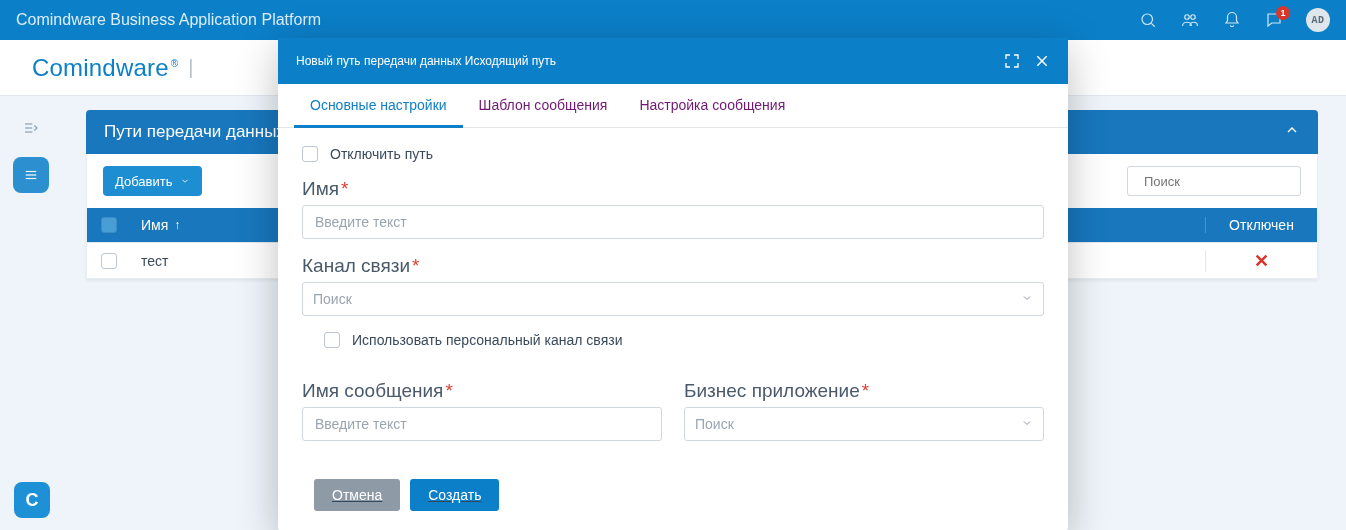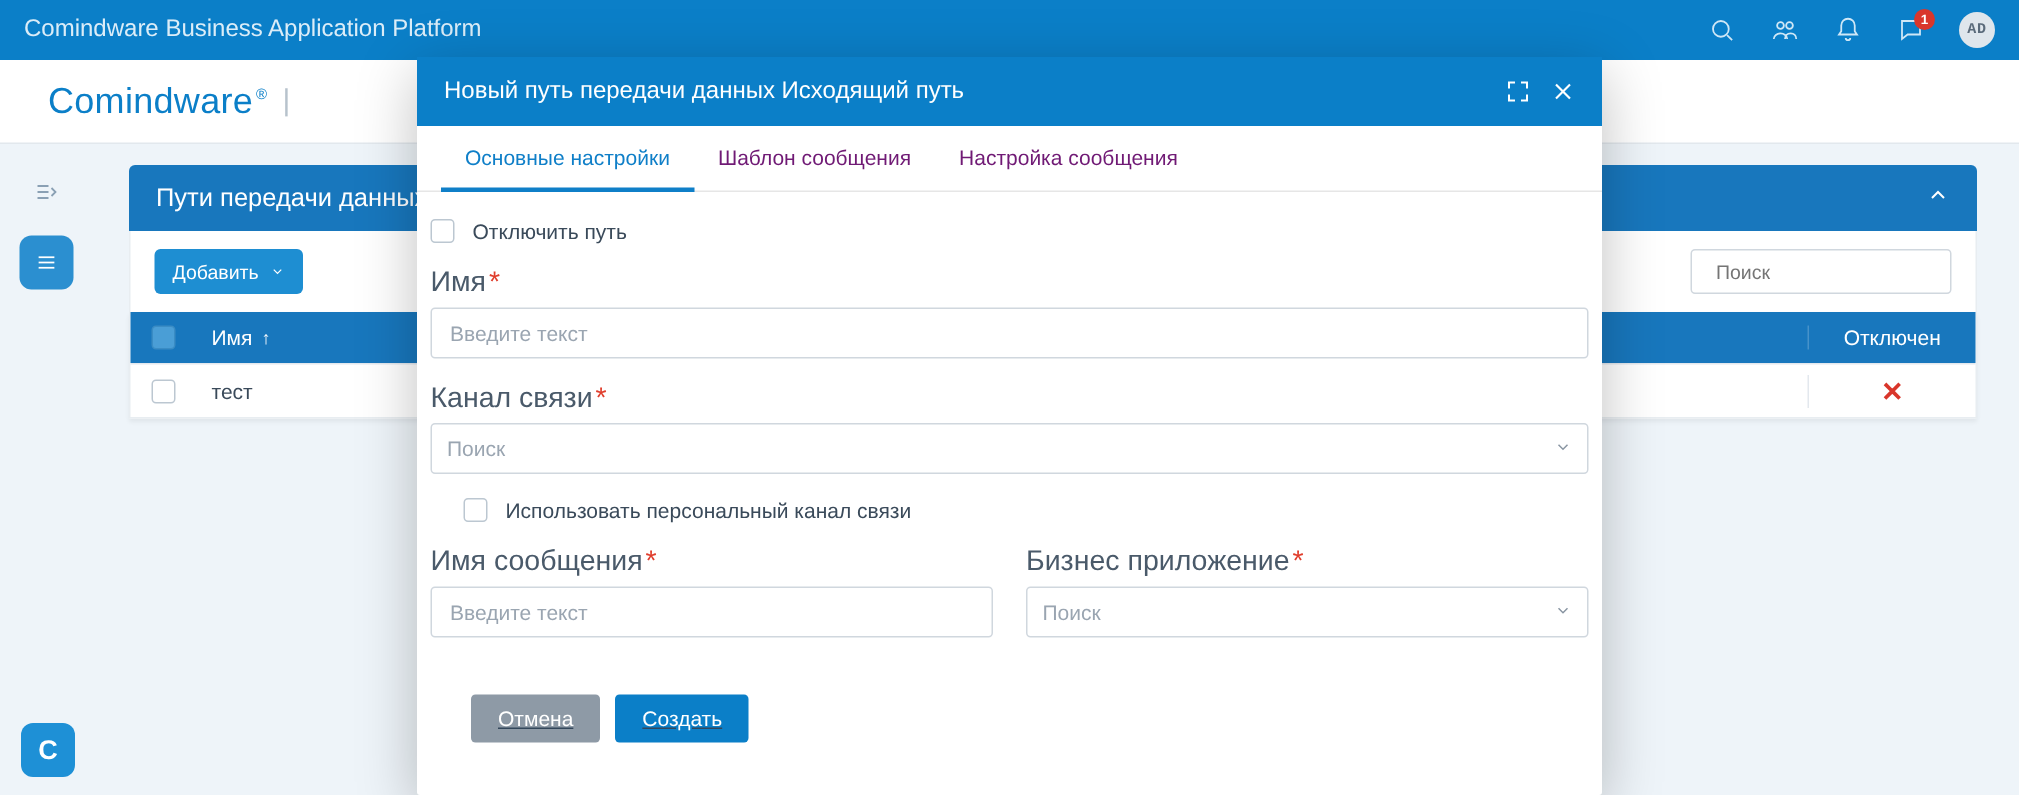--- a/index.html
+++ b/index.html
@@ -115,47 +115,47 @@
   
   .modal-overlay{
     position:absolute;inset:0;display:flex;justify-content:center;
     pointer-events:none;
   }
   .modal{
     margin-top:38px;width:790px;background:#fff;border-radius:2px;box-shadow:0 10px 40px rgba(0,0,0,.25);
     display:flex;flex-direction:column;pointer-events:auto;
   }
   .mhdr{
-    background:#0b7fc8;color:#fff;height:46px;display:flex;align-items:center;padding:0 18px;font-size:16px;
+    background:#0b7fc8;color:#fff;height:46px;display:flex;align-items:center;padding:0 18px;font-size:12px;
   }
   .mhdr .flex{flex:1;}
   .mhdr .ic{margin-left:14px;cursor:pointer;display:flex;}
   .tabs{
     display:flex;border-bottom:1px solid #e6e6e6;height:44px;padding:0 16px;
   }
   .tab{
     padding:0 16px;display:flex;align-items:center;color:#701a75;cursor:pointer;font-size:14px;
     border-bottom:3px solid transparent;margin-bottom:-1px;
   }
   .tab.active{color:var(--tab-blue);border-bottom-color:var(--tab-blue);}
-  .mbody{padding:18px 9px 24px;}
+  .mbody{padding:18px 24px 24px;}
   .checkbox-row{display:flex;align-items:center;margin-bottom:16px;color:#3a4a5a;}
   .checkbox-row .chk{margin-right:12px;cursor:pointer;}
   .field-label{font-size:19px;color:#4a5a6a;margin-bottom:5px;}
   .req{color:#e03e2d;margin-left:2px;}
   .input, .select{
     width:100%;height:34px;border:1px solid var(--border);border-radius:3px;
     padding:0 10px;font-size:14px;color:#555;background:#fff;display:flex;align-items:center;
   }
   .input input{border:none;outline:none;width:100%;font-size:14px;}
   .input input::placeholder{color:#9aa5b1;}
   .select{justify-content:space-between;cursor:pointer;color:#9aa5b1;}
   .select span.val{color:#9aa5b1;}
   .row2{display:flex;gap:22px;margin-top:16px;}
-  .row2 > div{flex:1;}
+  .row2 > div{flex:1;margin-top:16px;}
   .field{margin-bottom:16px;}
   .mfooter{
     padding:14px 36px 18px;display:flex;justify-content:flex-start;gap:10px;text-decoration:underline;
   }
   .btn{
     height:32px;border:none;border-radius:3px;padding:0 18px;font-size:14px;cursor:pointer;color:#fff;
   }
   .btn-cancel{background:var(--gray-btn);}
   .btn-create{background:#0b7fc8;}
 </style>

